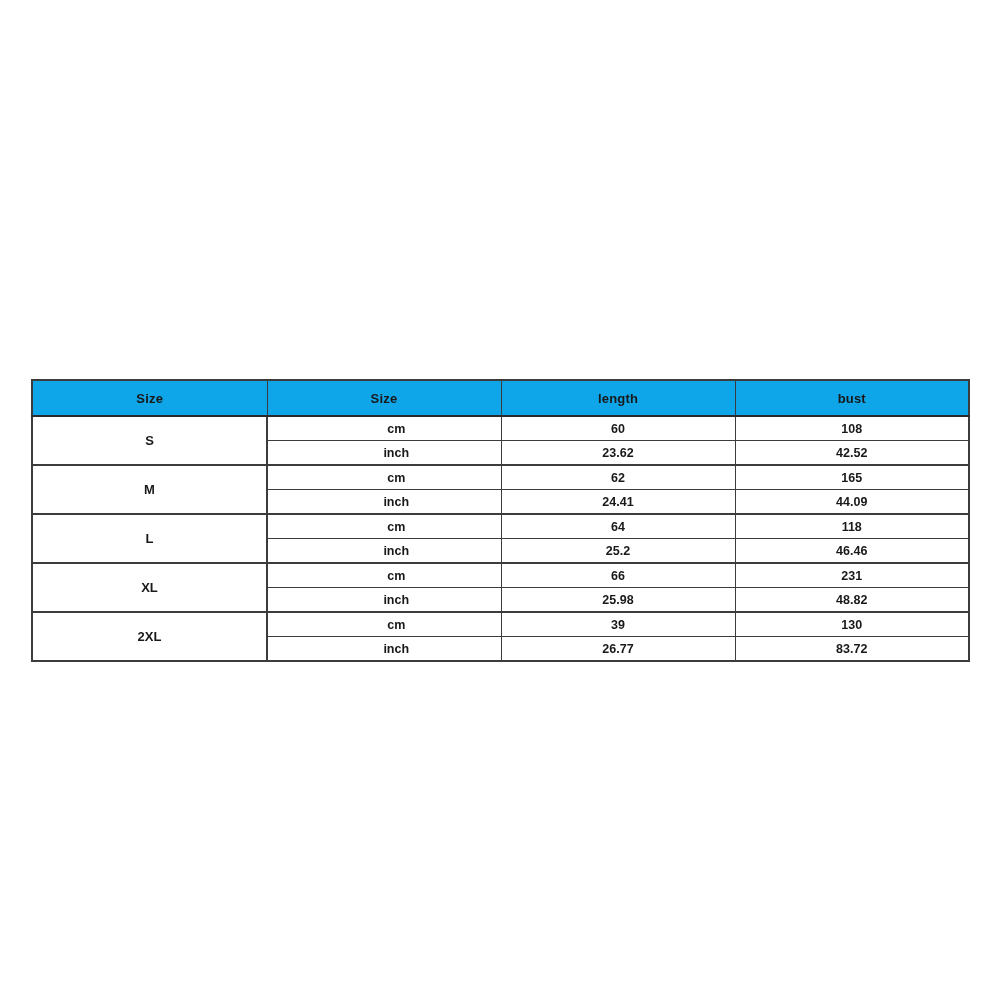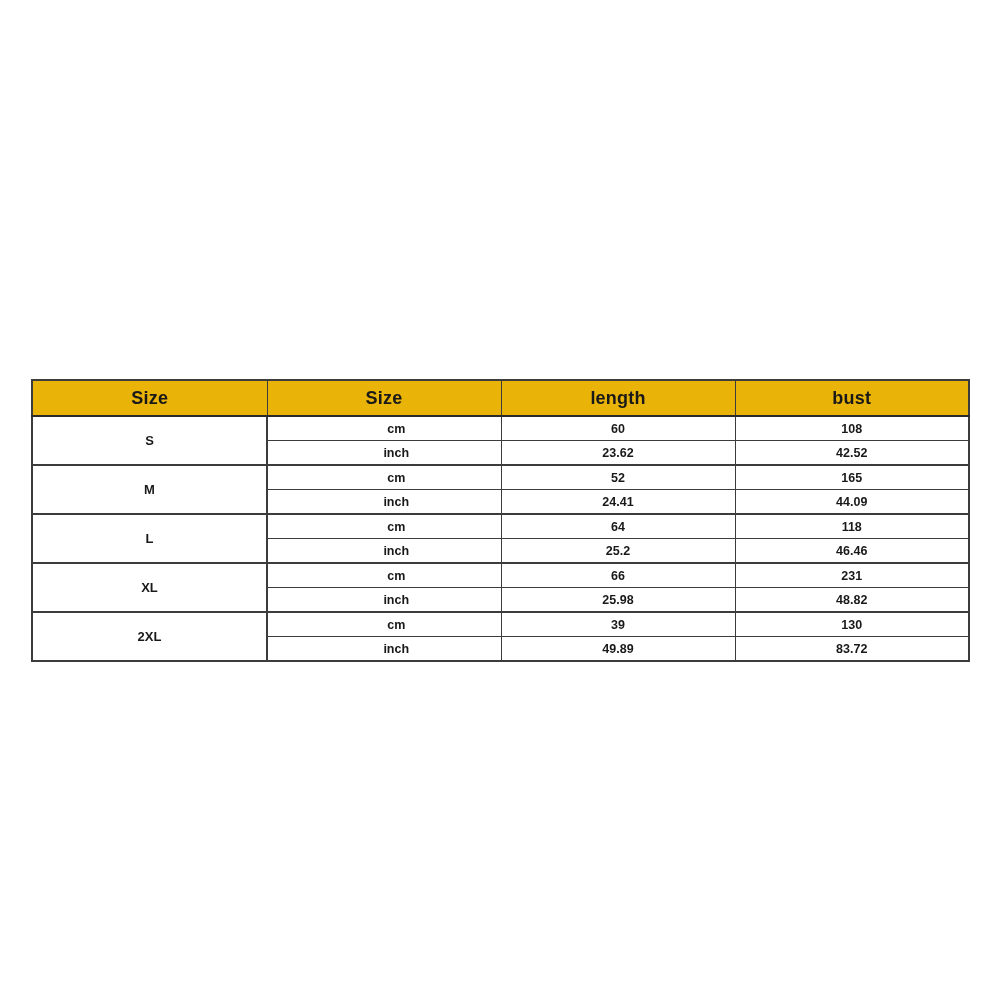--- a/index.html
+++ b/index.html
@@ -38,23 +38,23 @@
   table.size-chart td {
     border: 1px solid #3c3c3c;
     text-align: center;
     vertical-align: middle;
     font-weight: bold;
     color: #191919;
     padding: 0;
   }
 
   table.size-chart thead th {
-    background: #eab308;
+    background: #0ea5e9;
     height: 34px;
-    font-size: 18px;
+    font-size: 13px;
     letter-spacing: 0.2px;
     border-bottom: 2px solid #2a2a2a;
   }
 
   table.size-chart tbody td {
     height: 23px;
     font-size: 12.5px;
   }
 
   table.size-chart td.size-cell {
@@ -100,21 +100,21 @@
       </tr>
       <tr>
         <td class="unit-cell">inch</td>
         <td>23.62</td>
         <td>42.52</td>
       </tr>
 
       <tr class="group-start">
         <td class="size-cell" rowspan="2">M</td>
         <td class="unit-cell">cm</td>
-        <td>52</td>
+        <td>62</td>
         <td>165</td>
       </tr>
       <tr>
         <td class="unit-cell">inch</td>
         <td>24.41</td>
         <td>44.09</td>
       </tr>
 
       <tr class="group-start">
         <td class="size-cell" rowspan="2">L</td>
@@ -141,19 +141,19 @@
       </tr>
 
       <tr class="group-start">
         <td class="size-cell" rowspan="2">2XL</td>
         <td class="unit-cell">cm</td>
         <td>39</td>
         <td>130</td>
       </tr>
       <tr>
         <td class="unit-cell">inch</td>
-        <td>49.89</td>
+        <td>26.77</td>
         <td>83.72</td>
       </tr>
 
     </tbody>
   </table>
 </div>
 
 </body></html>

